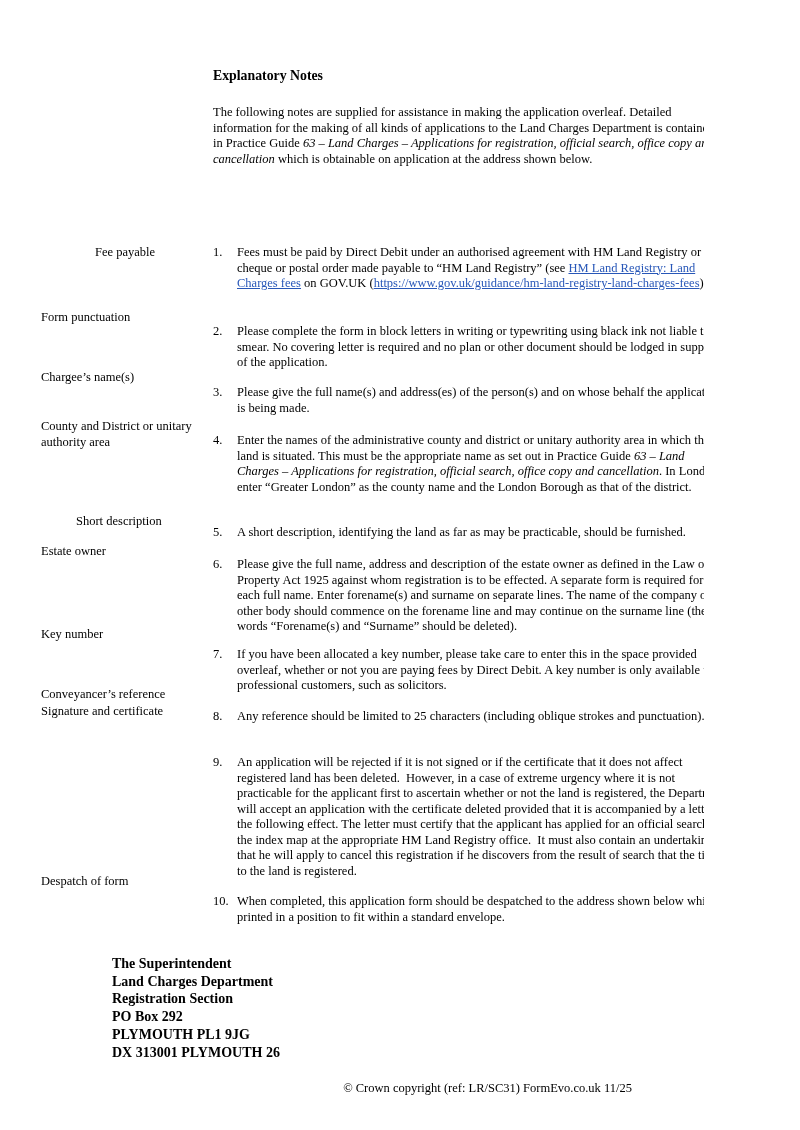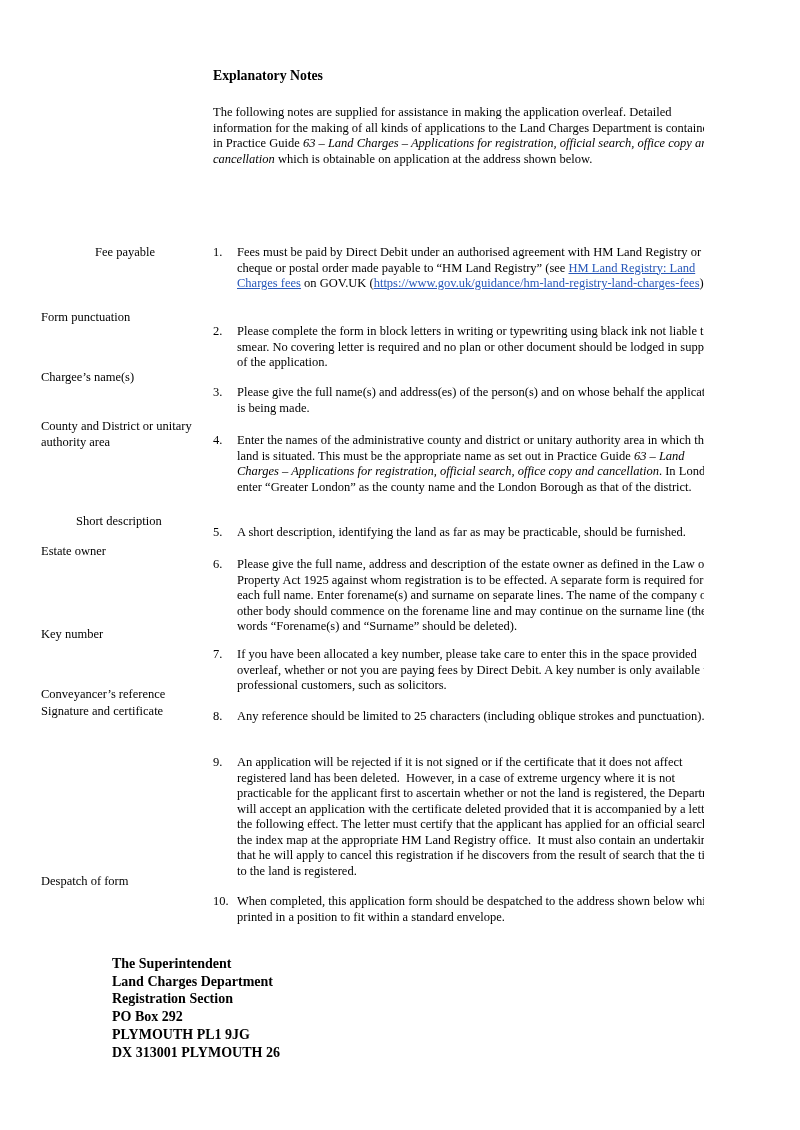--- a/index.html
+++ b/index.html
@@ -142,14 +142,15 @@
 
   <div class="address">
     <div>The Superintendent</div>
     <div>Land Charges Department</div>
     <div>Registration Section</div>
     <div>PO Box 292</div>
     <div>PLYMOUTH PL1 9JG</div>
     <div>DX 313001 PLYMOUTH 26</div>
   </div>
 
+  <div class="footer">© Crown copyright (ref: LR/SC31) FormEvo.co.uk 11/25</div>
 
 </div>
 
 </body></html>

